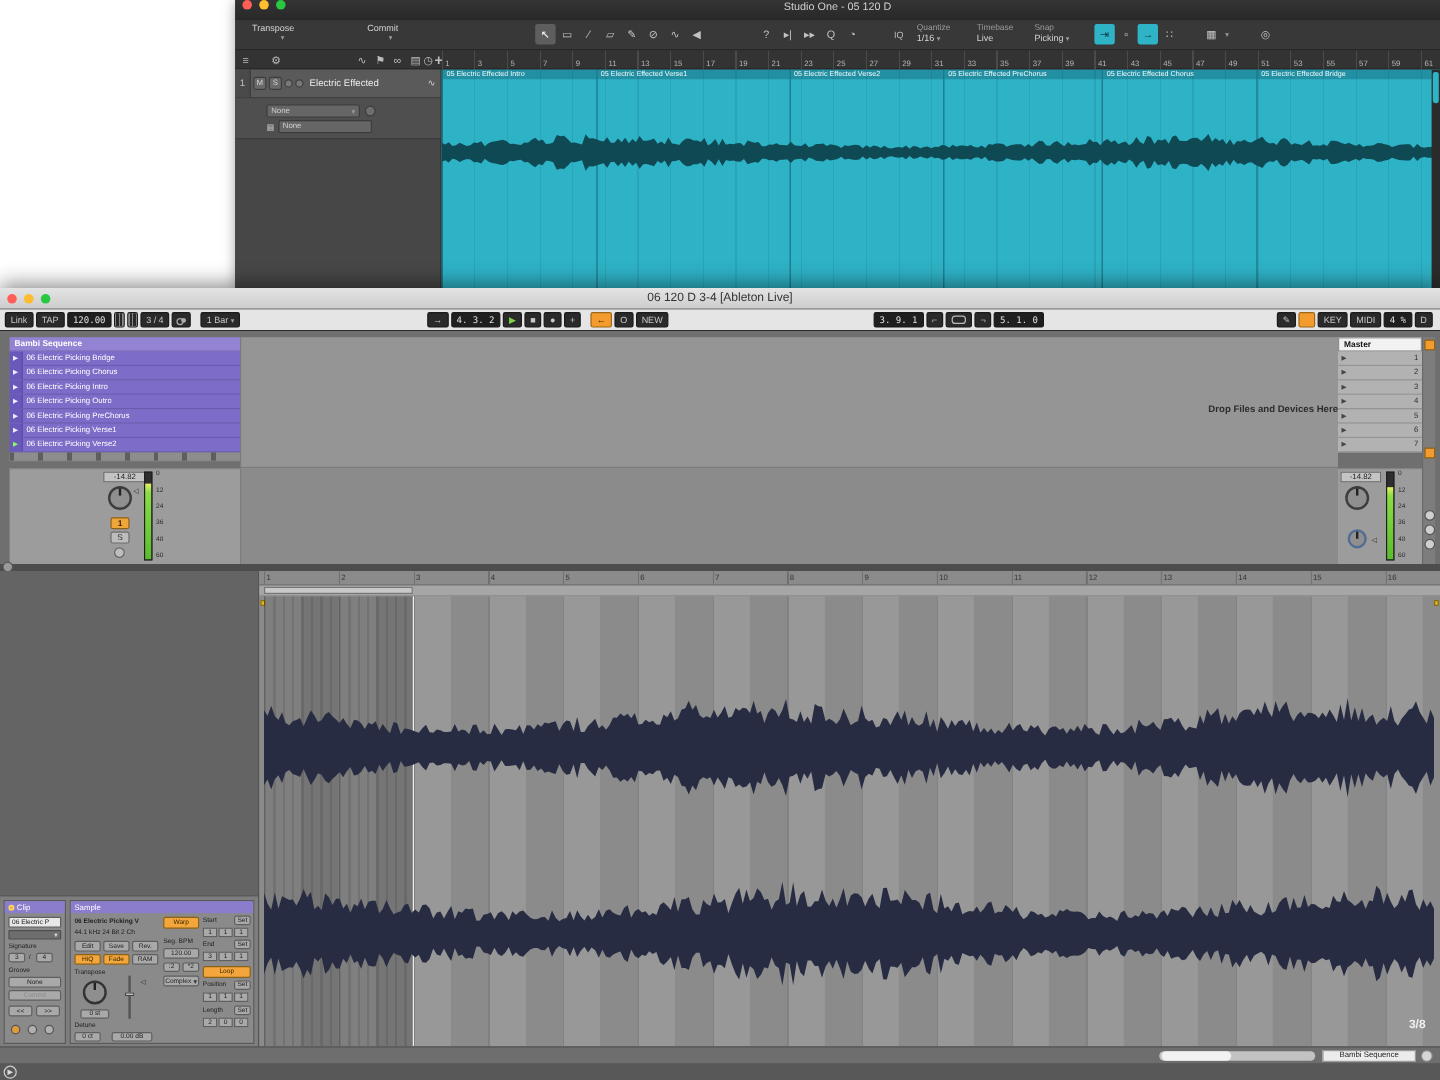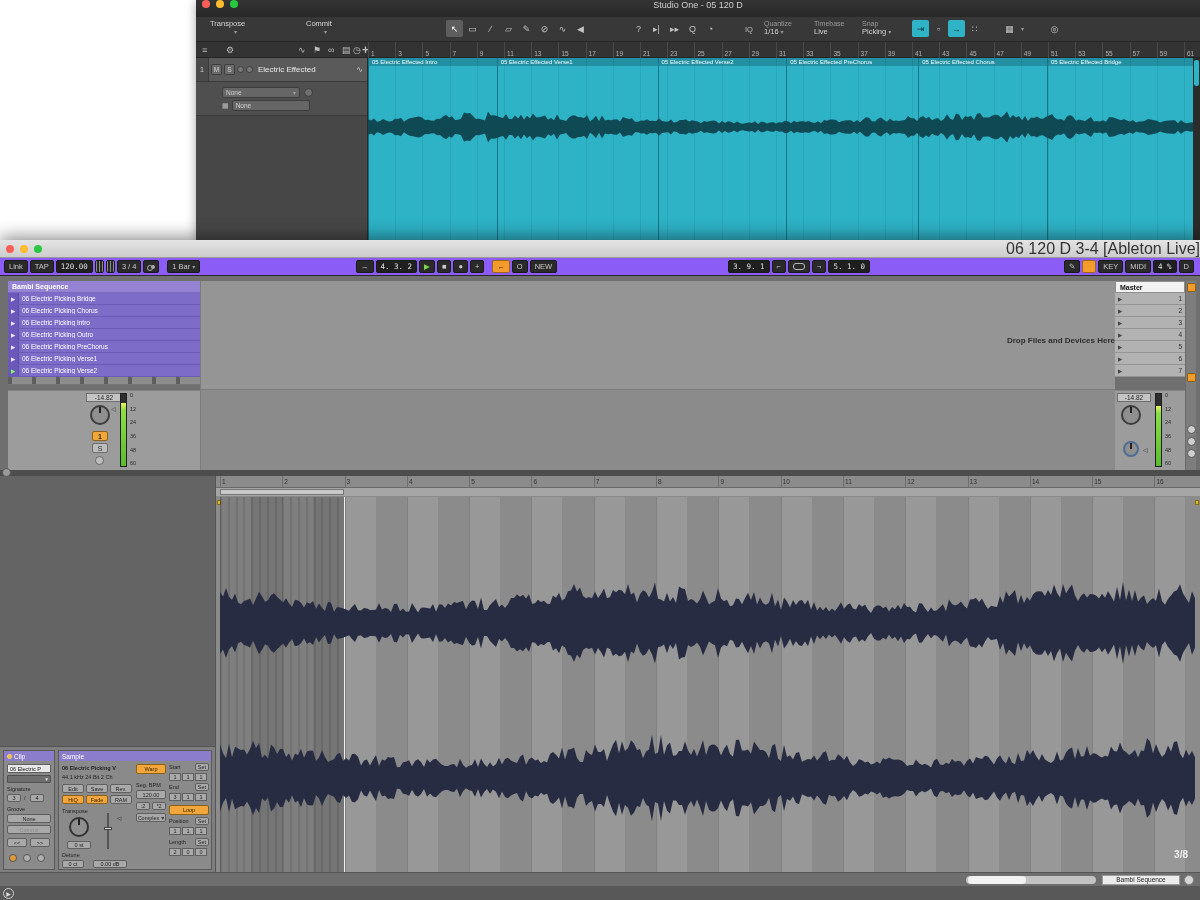--- a/index.html
+++ b/index.html
@@ -44,22 +44,22 @@
 .so-clip{position:relative;border-left:1px solid rgba(0,40,54,.45);height:100%}
 .so-clip-label{display:block;height:8px;line-height:8px;background:rgba(6,62,78,.30);color:#f4fbfd;font-size:6px;padding-left:3px;white-space:nowrap;overflow:hidden}
 #so-grid-overlay{position:absolute;left:0;top:0;right:7px;bottom:0;background:repeating-linear-gradient(90deg,rgba(0,0,0,.08) 0 1px,transparent 1px 27.2px);pointer-events:none}
 #so-wave{position:absolute;left:0;top:52px;right:7px;height:34px}
 #so-vscroll{position:absolute;right:0;top:0;width:7px;bottom:0;background:#2b2b2b}
 #so-vscroll .hdl{position:absolute;left:1px;top:2px;width:5px;height:26px;background:#2fb3c7;border-radius:2px}
 
 
 #ableton{position:absolute;left:0;top:240px;width:1200px;height:660px;background:#6f6f6f;box-shadow:0 -3px 16px rgba(0,0,0,.45)}
 #ab-titlebar{position:absolute;left:0;top:0;width:100%;height:18px;background:linear-gradient(#e4e4e4,#cdcdcd);border-bottom:1px solid #9a9a9a;display:flex;align-items:center}
-#ab-title{position:absolute;left:0;right:0;text-align:right;font-size:16px;color:#333}
-#ab-transport{position:absolute;left:0;top:18px;width:100%;height:18px;background:#8b5cf6;border-bottom:1px solid #2a2a2a}
+#ab-title{position:absolute;left:0;right:0;text-align:center;font-size:10px;color:#333}
+#ab-transport{position:absolute;left:0;top:18px;width:100%;height:18px;background:#e5e5e5;border-bottom:1px solid #2a2a2a}
 .tcl{position:absolute;top:2px;display:flex;align-items:center}
 .box{display:inline-flex;align-items:center;justify-content:center;background:#2a2a2a;border:1px solid #1b1b1b;border-radius:2px;color:#c9c9c9;font-size:7.5px;height:13px;padding:0 4px;margin-right:2px;white-space:nowrap}
 .box.mono{font-family:"DejaVu Sans Mono",monospace;background:#1f1f1f;color:#e0e0e0}
 .box.green{color:#7fd348}
 .box.orange{background:#f39c2d;color:#3a2600;border-color:#9c671a}
 .nudge{width:9px;height:13px;background:repeating-linear-gradient(90deg,#888 0 1px,#2a2a2a 1px 3px);border:1px solid #1b1b1b;border-radius:2px;margin-right:2px}
 .metro-dots{width:16px;height:13px;border:1px solid #1b1b1b;background:#2a2a2a;border-radius:2px;margin-right:2px;position:relative}
 .metro-dots::before{content:"";position:absolute;left:3px;top:4px;width:4px;height:4px;border-radius:50%;border:1px solid #aaa}
 .metro-dots::after{content:"";position:absolute;right:3px;top:4px;width:4px;height:4px;border-radius:50%;background:#aaa}
 .loop-glyph{width:12px;height:7px;border:1px solid #bbb;border-radius:3px}

